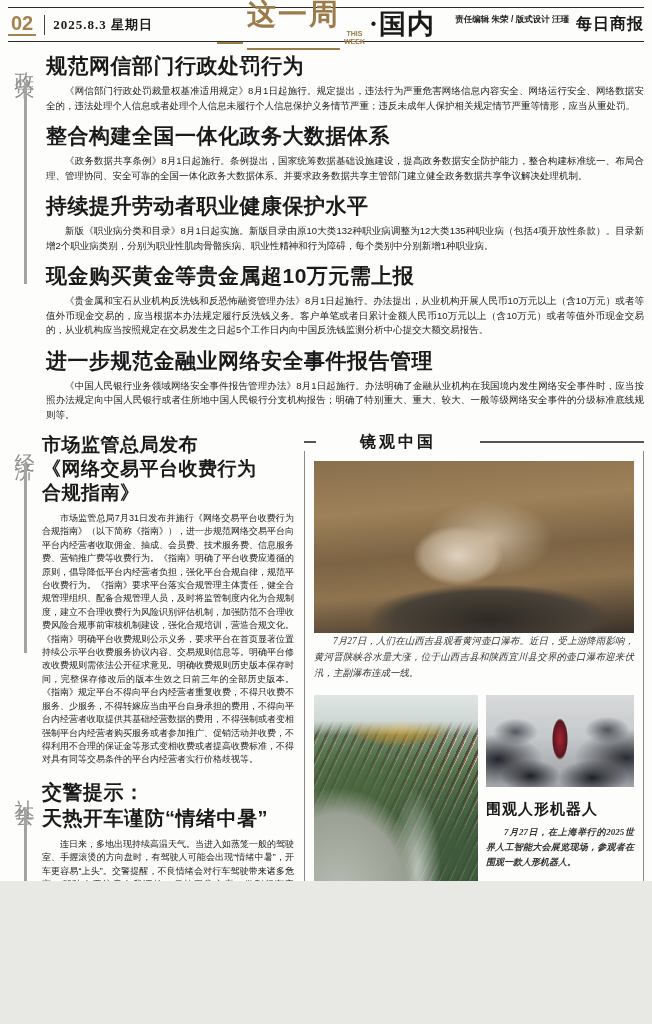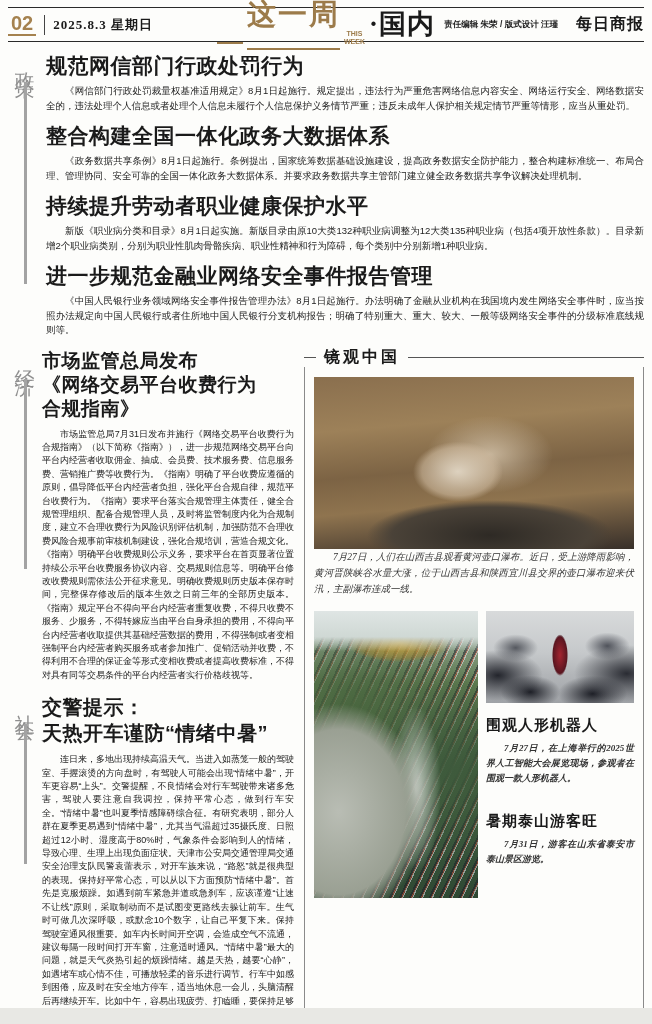--- a/index.html
+++ b/index.html
@@ -1,35 +1,35 @@
 <!DOCTYPE html>
 <html><head>
 <meta charset="utf-8">
 <style>
   * { margin:0; padding:0; box-sizing:border-box; }
   html,body { background:#e8e8e4; }
   .page {
-    width:652px; height:1008px; background:#fdfdfb; margin:0 auto;
+    width:652px; height:881px; background:#fdfdfb; margin:0 auto;
     font-family:"Liberation Sans", sans-serif; color:#1a1a1a;
     padding:0 8px; overflow:hidden; position:relative;
   }
   
   .top-rule { border-top:1.5px solid #2a2a2a; margin-top:7px; }
   .masthead-row { display:flex; align-items:center; height:33px; }
   .mh-left { display:flex; align-items:center; gap:8px; flex:1; }
   .page-num { color:#a5824f; font-size:20px; font-weight:bold; border-bottom:2px solid #a5824f; padding:0 3px 1px; line-height:1; }
   .mh-vdiv { width:1px; height:20px; background:#444; }
   .page-date { font-family:"Liberation Serif", serif; font-weight:bold; font-size:13px; letter-spacing:1px; }
   .mh-center { display:flex; align-items:center; gap:4px; }
   .mh-seg { height:1.5px; width:26px; background:#9c7b4a; align-self:flex-end; margin-bottom:6px; }
   .masthead { color:#9c7b4a; font-size:29px; font-weight:bold; letter-spacing:2px; line-height:1;
               border-bottom:2px solid #9c7b4a; padding-bottom:19px; }
   .mh-en { color:#9c7b4a; font-size:7px; font-weight:bold; line-height:1.1; text-align:center; align-self:flex-end; margin-bottom:4px; }
   .mh-section { font-size:27px; font-weight:900; letter-spacing:1px; line-height:1; font-family:Liberation Serif, serif; }
-  .mh-right { flex:1; display:flex; justify-content:flex-end; align-items:center; gap:18px; }
+  .mh-right { flex:1; display:flex; justify-content:flex-end; align-items:flex-start; gap:7px; }
   .credits { font-size:8.5px; font-weight:bold; color:#222; }
   .paper-name { font-family:"Liberation Serif", serif; font-weight:900; font-size:16px; letter-spacing:1px; }
   .head-rule { border-top:1.5px solid #2a2a2a; margin-bottom:10px; }
 
   
   .rail { width:34px; flex:0 0 34px; display:flex; flex-direction:column; align-items:center; padding-top:4px; }
   .v-label { writing-mode:vertical-rl; font-family:"Liberation Serif", serif; color:#8f8f8f;
              font-size:20px; letter-spacing:7px; line-height:1; }
   .rail-line { width:3px; background:#a3a3a3; margin-top:12px; }
 
@@ -44,21 +44,21 @@
   .lower { display:flex; gap:10px; margin-top:2px; }
   .left-col { width:286px; flex:0 0 286px; }
   .sec-row { display:flex; }
   .sec-body { flex:1; }
   .sec-title { font-size:19px; font-weight:900; line-height:24px; letter-spacing:0.5px; }
   .sec-text { font-size:9px; line-height:13.4px; text-align:justify; text-indent:2em; margin-top:7px; color:#222; }
   .society-row { margin-top:12px; }
 
   
   .photo-col { flex:1; display:flex; flex-direction:column; }
-  .photo-col-head { display:flex; align-items:center; height:18px; }
+  .photo-col-head { display:flex; align-items:center; height:18px;gap:36px; }
   .photo-col-head .seg { height:1.5px; background:#555; }
   .seg.short { width:12px; }
   .seg.grow { flex:1; }
   .photo-col-head h3 { font-size:16px; font-weight:900; letter-spacing:3px; margin:0 8px; }
   .photo-col-body { border-left:1px solid #8a8a8a; border-right:1px solid #8a8a8a; border-bottom:1px solid #8a8a8a;
                     border-top:none; padding:10px 9px 12px; flex:1; }
   .photo { width:100%; }
   .photo-title { font-size:19px; font-weight:900; letter-spacing:1px; margin:12px 0 8px; }
   .caption { font-family:"Liberation Serif", serif; font-style:italic; font-size:9.5px; line-height:16px;
              text-align:justify; text-indent:2em; color:#333; }
@@ -143,20 +143,24 @@
       </div>
       <div class="p-article">
         <h2>整合构建全国一体化政务大数据体系</h2>
         <p class="body-text">《政务数据共享条例》8月1日起施行。条例提出，国家统筹数据基础设施建设，提高政务数据安全防护能力，整合构建标准统一、布局合理、管理协同、安全可靠的全国一体化政务大数据体系。并要求政务数据共享主管部门建立健全政务数据共享争议解决处理机制。</p>
       </div>
       <div class="p-article">
         <h2>持续提升劳动者职业健康保护水平</h2>
         <p class="body-text">新版《职业病分类和目录》8月1日起实施。新版目录由原10大类132种职业病调整为12大类135种职业病（包括4项开放性条款）。目录新增2个职业病类别，分别为职业性肌肉骨骼疾病、职业性精神和行为障碍，每个类别中分别新增1种职业病。</p>
       </div>
       <div class="p-article">
+        <h2>现金购买黄金等贵金属超10万元需上报</h2>
+        <p class="body-text">《贵金属和宝石从业机构反洗钱和反恐怖融资管理办法》8月1日起施行。办法提出，从业机构开展人民币10万元以上（含10万元）或者等值外币现金交易的，应当根据本办法规定履行反洗钱义务。客户单笔或者日累计金额人民币10万元以上（含10万元）或者等值外币现金交易的，从业机构应当按照规定在交易发生之日起5个工作日内向中国反洗钱监测分析中心提交大额交易报告。</p>
+      </div>
+      <div class="p-article">
         <h2>进一步规范金融业网络安全事件报告管理</h2>
         <p class="body-text">《中国人民银行业务领域网络安全事件报告管理办法》8月1日起施行。办法明确了金融从业机构在我国境内发生网络安全事件时，应当按照办法规定向中国人民银行或者住所地中国人民银行分支机构报告；明确了特别重大、重大、较大、一般等级网络安全事件的分级标准底线规则等。</p>
       </div>
     </div>
   </div>
 
   <div class="lower">
     <div class="left-col">
 
       <div class="sec-row">

